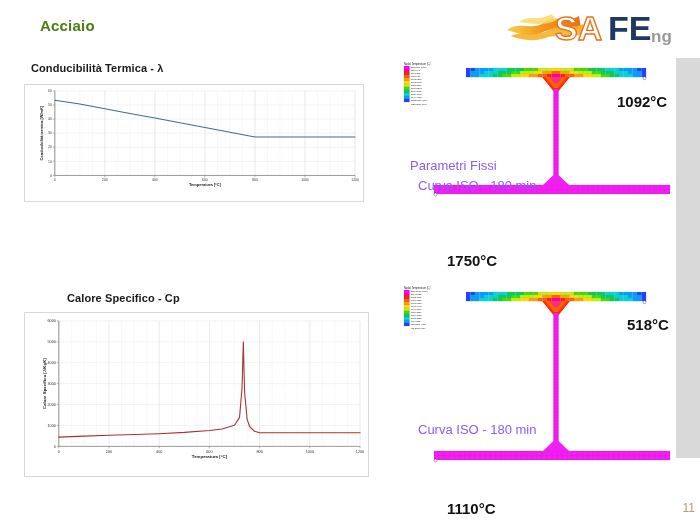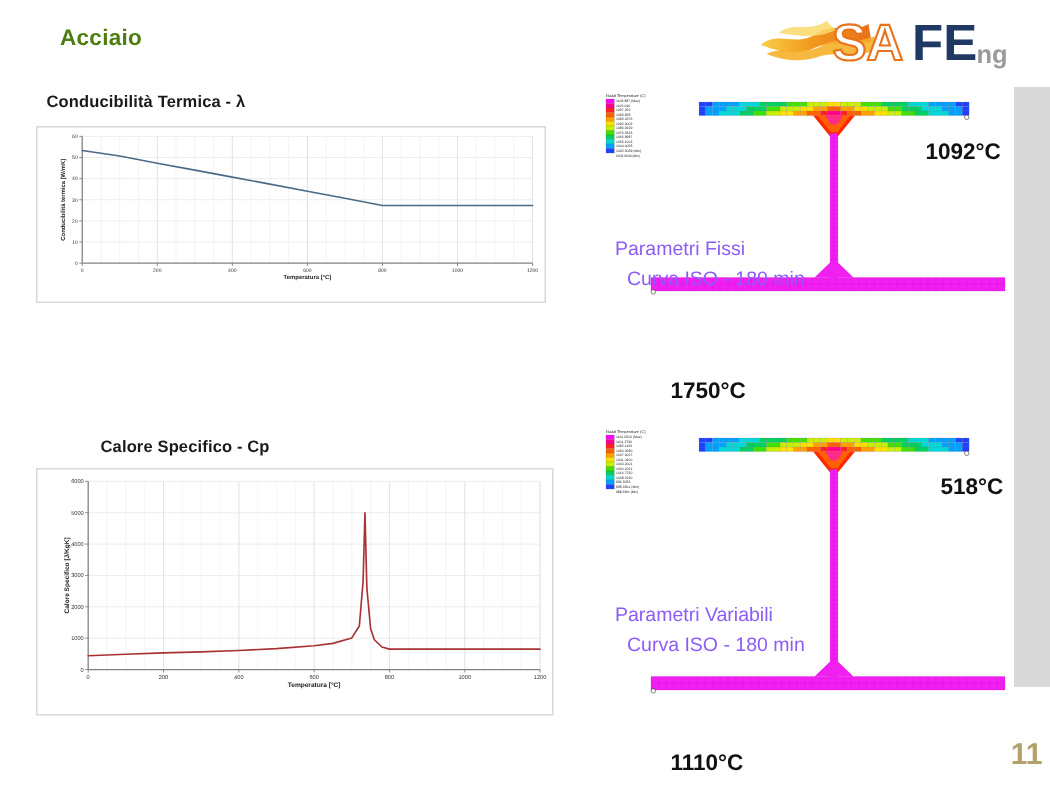--- a/index.html
+++ b/index.html
@@ -84,21 +84,21 @@
     width:400px;height:24px;
     transform-origin:100% 0;
     transform:rotate(-90deg) translate(-100%,0);
     font-size:9.5px;font-weight:bold;color:#1f3864;
     display:flex;align-items:center;justify-content:center;
     white-space:nowrap;
     letter-spacing:.1px;
   }
   #page-num{
     position:absolute;right:5px;bottom:8px;
-    font-size:20px;font-weight:bold;color:#b2a169;
+    font-size:12px;font-weight:normal;color:#b2a169;
   }
 </style>
 </head>
 <body>
 
 <div class="slide">
 
   <div class="slide-title">Acciaio</div>
 
   <div id="logo">
@@ -787,20 +787,19 @@
         <line x1="272" y1="173" x2="272" y2="182" stroke="#d000d0" stroke-width="0.15"></line>
         <line x1="36" y1="173" x2="272" y2="173" stroke="#d000d0" stroke-width="0.15"></line>
         <line x1="36" y1="177.5" x2="272" y2="177.5" stroke="#d000d0" stroke-width="0.15"></line>
         <line x1="36" y1="182" x2="272" y2="182" stroke="#d000d0" stroke-width="0.15"></line>
         <circle cx="246.5" cy="24.2" r="1.5" fill="#ffffff" stroke="#333" stroke-width="0.4"></circle>
         <circle cx="37.5" cy="182.6" r="1.5" fill="#ffffff" stroke="#333" stroke-width="0.4"></circle>
       </svg>
   </div>
   <div class="temp-label" id="t-988">518°C</div>
   <div class="temp-label" id="t-1110">1110°C</div>
-  <div class="caption" id="cap2a">Parametri Variabili</div>
   <div class="caption" id="cap2b">Curva ISO - 180 min</div>
 
   <div id="sidebar"></div>
   <div id="sidebar-text">Prof. Ing. Davide Grandis – Dipartimento di Ingegneria, Ferrara</div>
   <div id="page-num">11</div>
 
 </div>
 
 </body></html>

